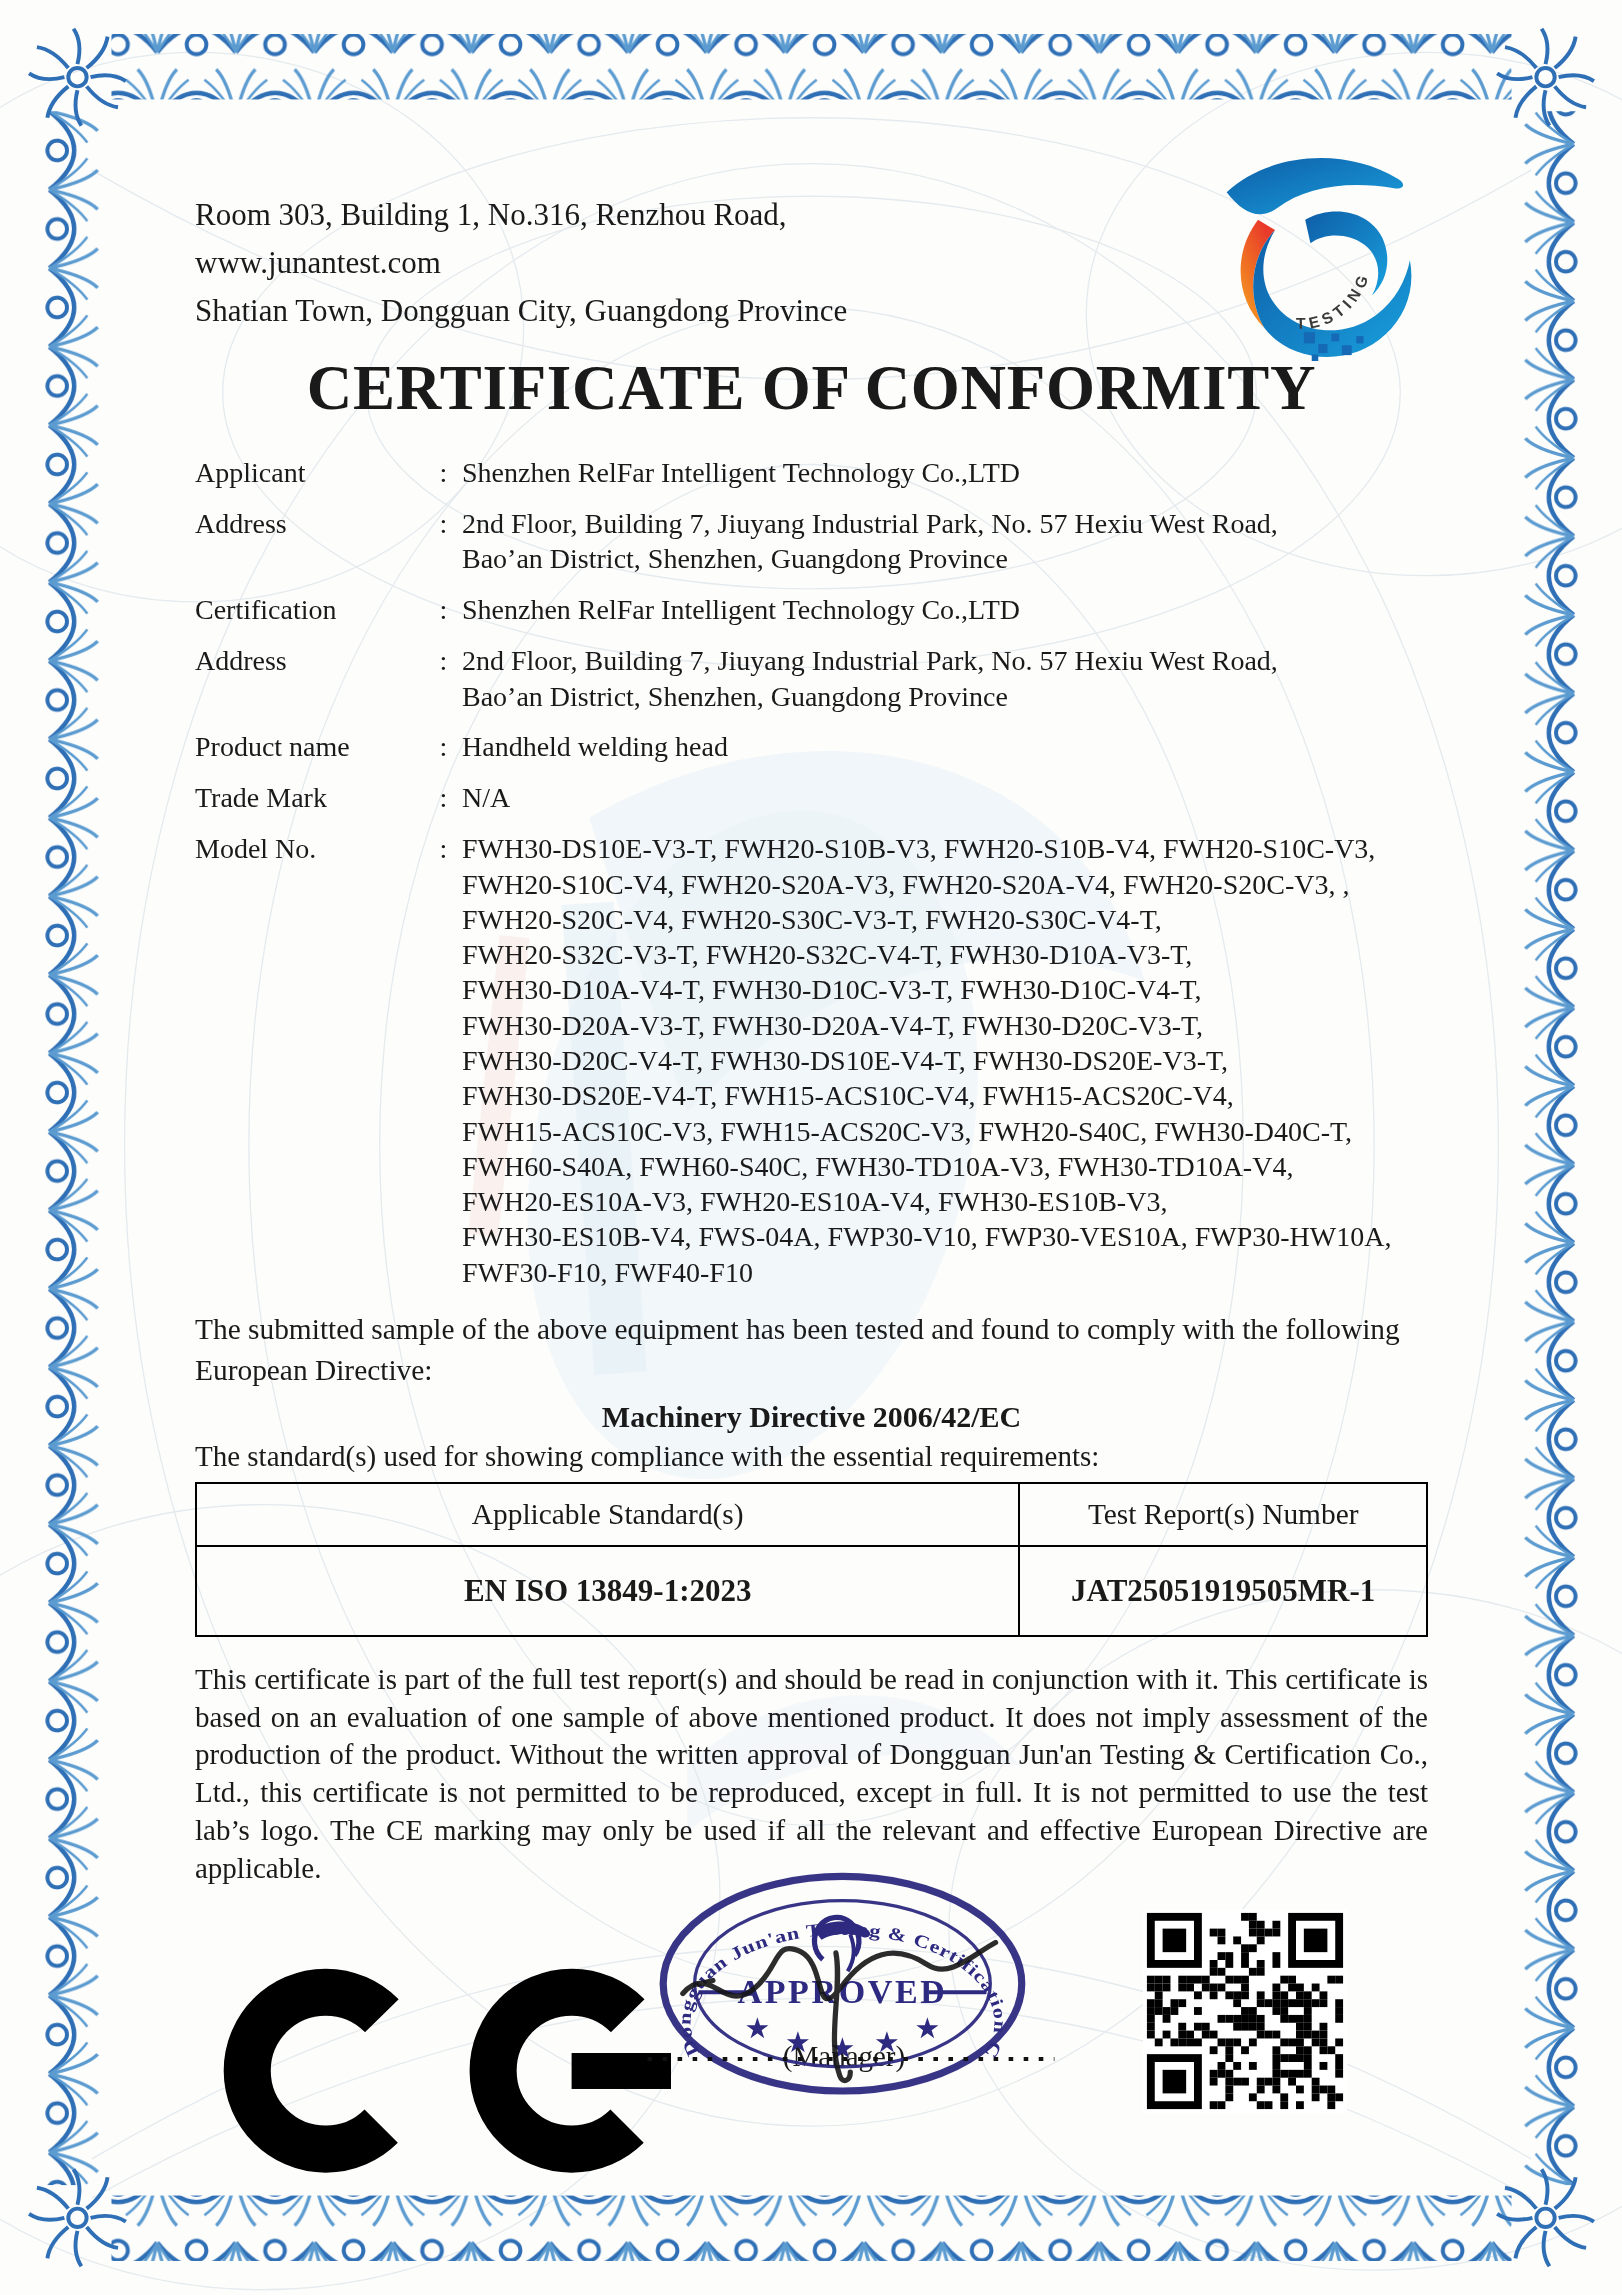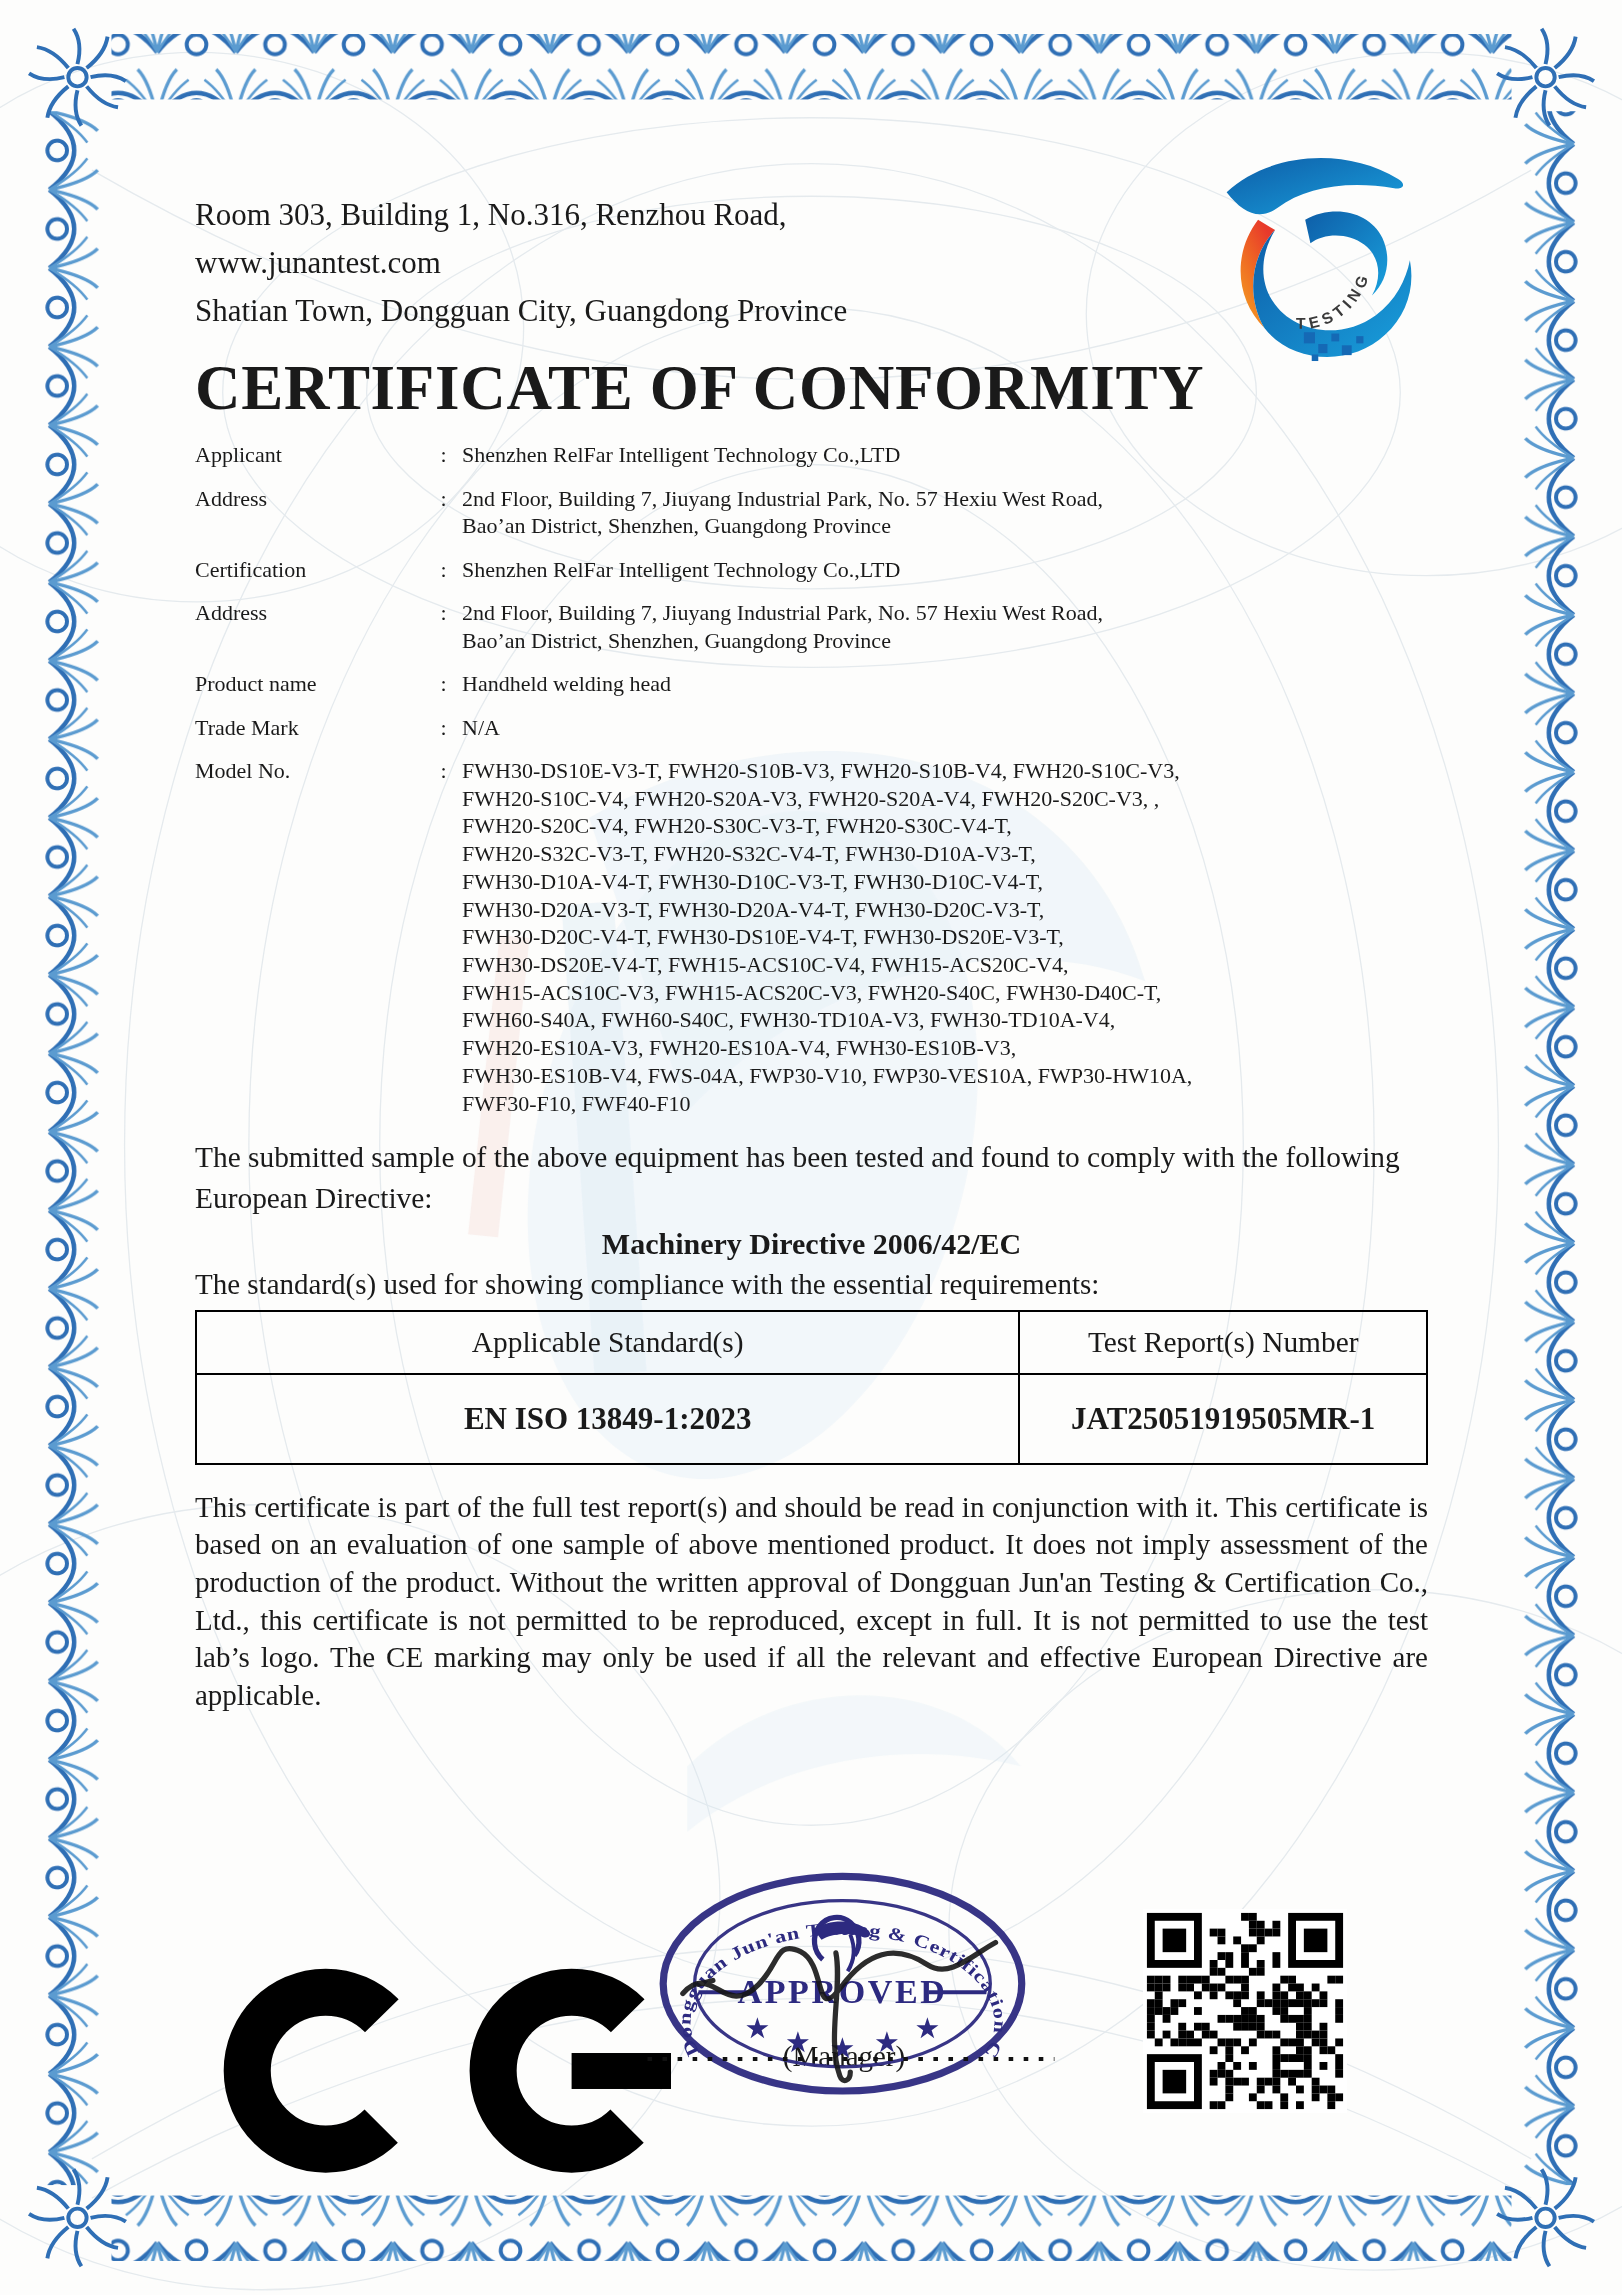--- a/index.html
+++ b/index.html
@@ -12,24 +12,24 @@
   .border-layer{z-index:6;}
   .bg-layer{z-index:0;}
 
   .content{position:absolute; left:195px; top:191px; width:1233px; z-index:2;}
 
   .addr{font-size:31px; line-height:1.55;}
   .addr div{white-space:pre-line;}
 
   .logo-wrap{position:absolute; left:1207px; top:141px; width:216px; height:226px; z-index:2;}
 
-  .title{margin-top:17px; font-weight:bold; font-size:63px; letter-spacing:0.7px; white-space:nowrap;}
+  .title{margin-top:17px; text-align:center; font-weight:bold; font-size:63px; letter-spacing:0.7px; white-space:nowrap;}
   .cert-no{margin-top:6.5px; text-align:center; font-weight:bold; font-size:27.5px;}
 
-  .fields{margin-top:16px; display:grid; grid-template-columns:230px 37px 1fr; row-gap:15.7px; font-size:22px; line-height:1.26;}
+  .fields{margin-top:30px; display:grid; grid-template-columns:230px 37px 1fr; row-gap:15.7px; font-size:28px; line-height:1.26;}
   .flabel{white-space:nowrap;}
   .fcolon{text-align:center;}
   .fvalue{white-space:pre-line;}
 
   .statement{margin-top:19.6px; font-size:29.4px; line-height:1.38;}
   .directive{margin-top:9.2px; text-align:center; font-weight:bold; font-size:30px;}
   .std-intro{margin-top:6.5px; font-size:29px;}
 
   table.std{margin-top:9.2px; width:100%; border-collapse:collapse; table-layout:fixed;}
   table.std td{border:2px solid #000; text-align:center; vertical-align:middle;}

